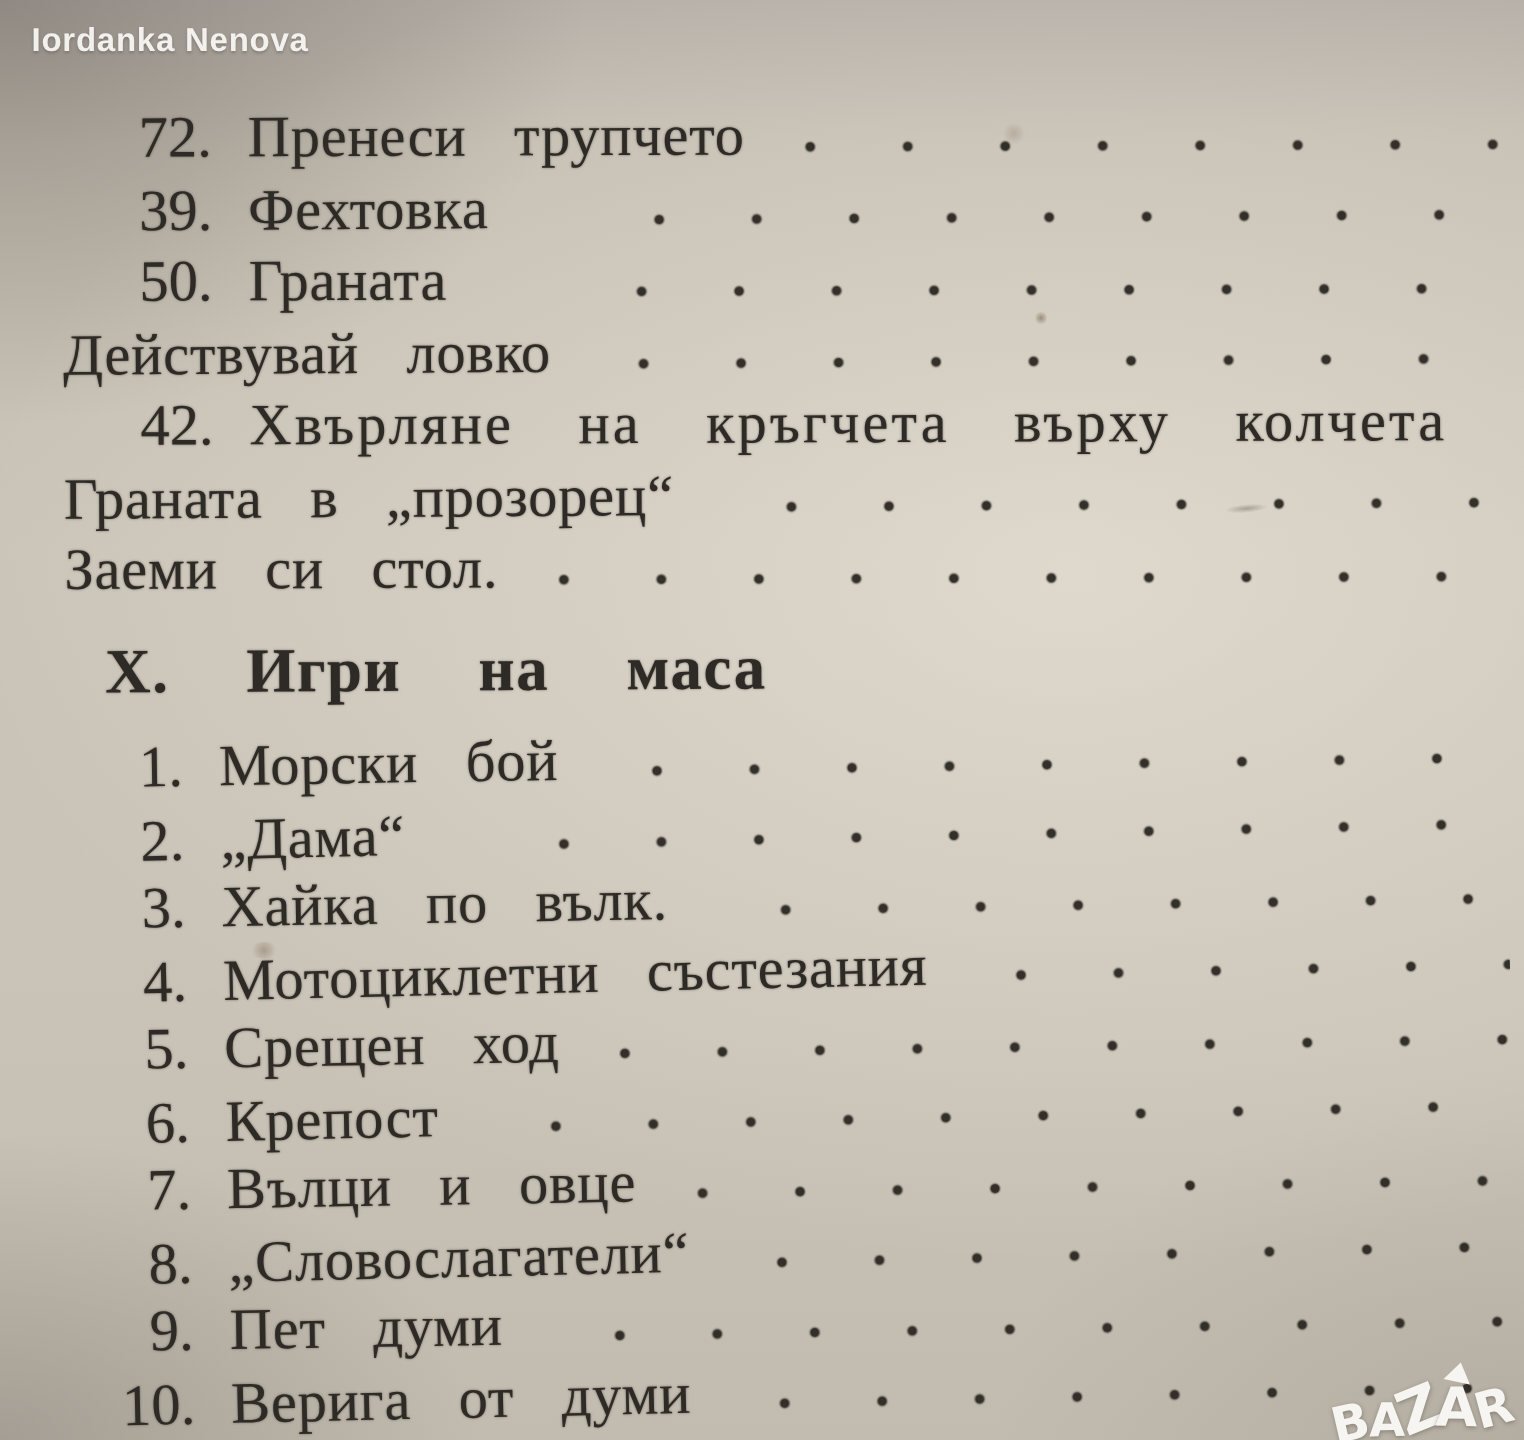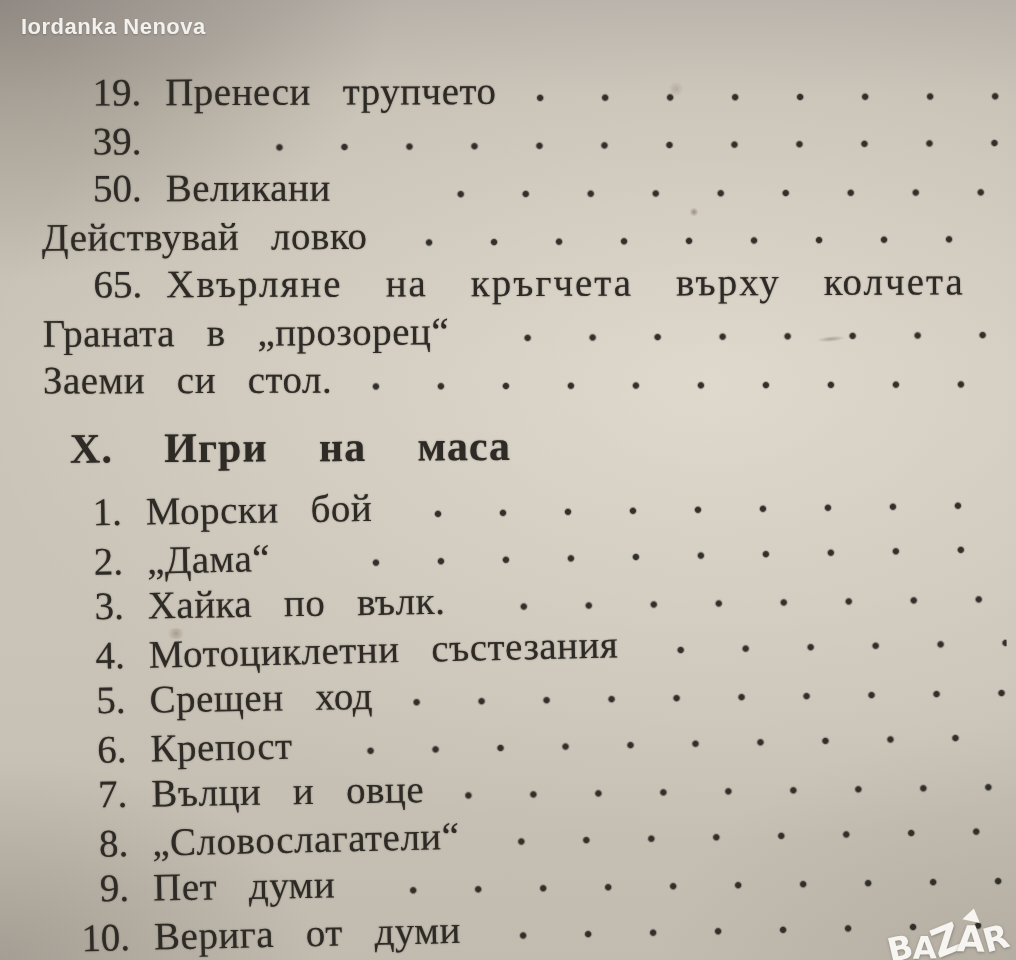--- a/index.html
+++ b/index.html
@@ -93,39 +93,40 @@
 </style>
 </head>
 <body>
 
 <div class="page">
 
   <div class="uploader">Iordanka Nenova</div>
 
   <div class="toc-upper">
     <div class="row">
-      <span class="num ink">19.</span>
+      <span class="num ink">72.</span>
         <span class="title ink">Пренеси трупчето</span>
         <span class="leader"></span>
     </div>
     <div class="row">
       <span class="num ink">39.</span>
+        <span class="title ink">Фехтовка</span>
         <span class="leader"></span>
     </div>
     <div class="row">
       <span class="num ink">50.</span>
-        <span class="title ink">Великани</span>
+        <span class="title ink">Граната</span>
         <span class="leader"></span>
     </div>
     <div class="row">
         <span class="title ink">Действувай ловко</span>
         <span class="leader"></span>
     </div>
     <div class="row">
-      <span class="num ink">65.</span>
+      <span class="num ink">42.</span>
         <span class="title ink">Хвърляне на кръгчета върху колчета</span>
     </div>
     <div class="row">
         <span class="title ink">Граната в „прозорец“</span>
         <span class="leader"></span>
     </div>
     <div class="row">
         <span class="title ink">Заеми си стол.</span>
         <span class="leader"></span>
     </div>

